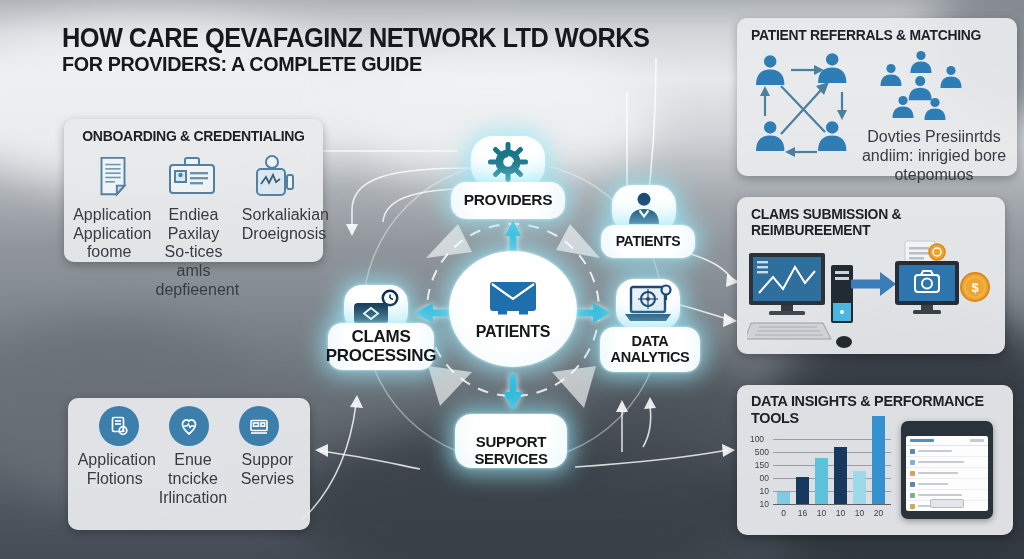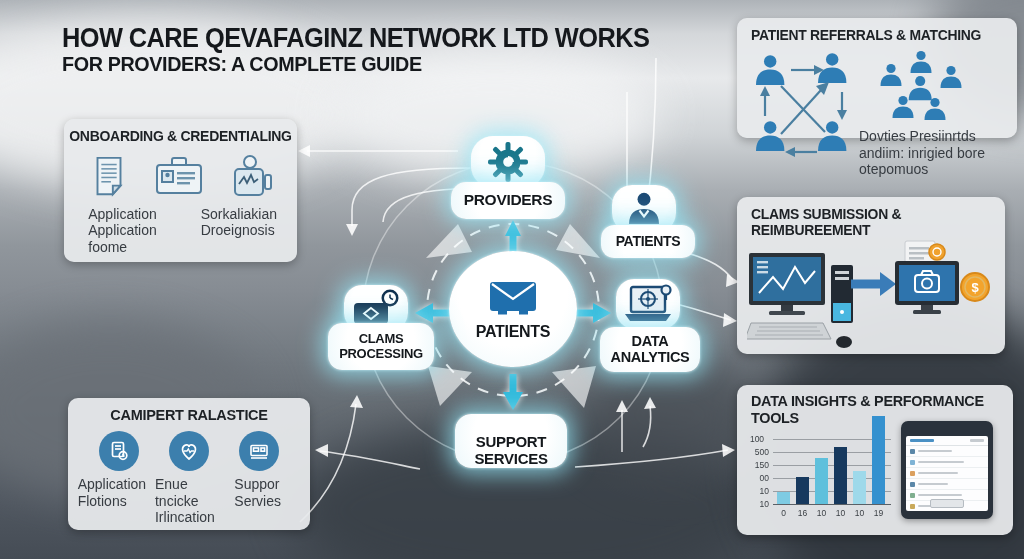--- a/index.html
+++ b/index.html
@@ -10,21 +10,21 @@
     background:linear-gradient(180deg,#aeb3b8 0%,#d4d7da 6%,#e7e9eb 14%,#d0d4d7 24%,
       #a9aeb3 34%,#90969c 44%,#868c93 52%,#767d84 62%,#646b72 74%,#525962 88%,#454c55 100%);}
   .blob{position:absolute;border-radius:50%;filter:blur(22px);}
   
   .panel{position:absolute;background:rgba(232,234,236,0.94);border-radius:10px;
          box-shadow:0 3px 10px rgba(0,0,0,0.28);}
   .panel-title{font-weight:700;color:#1d2125;font-size:14px;letter-spacing:-0.3px;
                line-height:1.12;white-space:pre-line;transform:scaleX(.96);transform-origin:left;}
   .center-title{transform:none;text-align:center;}
   .pre{white-space:pre-line;}
-  .cap{font-size:14px;line-height:1.18;color:#373c42;white-space:pre-line;}
+  .cap{font-size:16px;line-height:1.18;color:#373c42;text-align:center;white-space:pre-line;}
   
   .heading{position:absolute;left:62px;top:24px;color:#15181c;transform:scaleX(.94);transform-origin:left;}
   .heading .l1{font-size:27px;font-weight:700;letter-spacing:-0.6px;line-height:1.05;}
   .heading .l2{font-size:21px;font-weight:700;letter-spacing:-0.4px;line-height:1.15;}
   
   .bubble{position:absolute;background:radial-gradient(circle at 50% 35%,#ffffff 55%,#ecf8fb 100%);
     box-shadow:0 0 22px 6px rgba(150,230,245,0.75),0 0 3px rgba(255,255,255,0.95);
     display:flex;align-items:center;justify-content:center;flex-direction:column;}
   .bubble-label{font-weight:700;color:#14181c;text-align:center;letter-spacing:-0.3px;line-height:1.08;}
   
@@ -118,21 +118,21 @@
       <line x1="513" y1="374" x2="513" y2="394"></line>
       <polygon points="503,392 513,410 523,392" stroke="none"></polygon>
     </g>
   </svg>
 
   <div class="heading">
     <div class="l1">HOW CARE QEVAFAGINZ NETWORK LTD WORKS</div>
     <div class="l2">FOR PROVIDERS: A COMPLETE GUIDE</div>
   </div>
 
-  <div class="panel" style="left:64px;top:119px;width:233px;height:143px;">
+  <div class="panel" style="left:64px;top:119px;width:259px;height:143px;">
     <div class="panel-title center-title" style="margin-top:10px;">ONBOARDING &amp; CREDENTIALING</div>
     <div class="row3" style="margin-top:8px;padding:0 10px;">
       <svg width="46" height="48" viewBox="0 0 48 48">
         <g stroke="#55809f" stroke-width="2" fill="#eef3f6">
           <path d="M12,4 H36 V33 L28,42 H12 Z"></path>
           <path d="M36,33 L28,33 L28,42 Z" fill="#cfdde7"></path>
         </g>
         <g stroke="#6d94ad" stroke-width="1.6">
           <line x1="16" y1="11" x2="32" y2="11"></line>
             <line x1="16" y1="15.5" x2="32" y2="15.5"></line>
@@ -160,27 +160,29 @@
           <rect x="8" y="16" width="28" height="26" rx="4" fill="#dce8ef"></rect>
           <rect x="38" y="22" width="6" height="14" rx="2"></rect>
         </g>
         <polyline points="12,31 17,24 20,30 24,22 27,29 31,26" fill="none" stroke="#3c5f78" stroke-width="1.8"></polyline>
       </svg>
     </div>
     <div class="row3" style="margin-top:5px;padding:0 4px;align-items:flex-start;">
       <div class="cap" style="width:72px;">Application
 Application
 foome</div>
+      <div class="cap" style="width:76px;">Endiea Paxilay
+So-tices amls
+depfieenent</div>
       <div class="cap" style="width:72px;">Sorkaliakian
 Droeignosis</div>
     </div>
   </div>
 
   <div class="panel" style="left:68px;top:398px;width:242px;height:132px;">
-    <div class="panel-title center-title" style="margin-top:9px;font-size:14.5px;">CAMIPERT RALASTICE</div>
     <div class="row3" style="margin-top:8px;padding:0 16px;">
       <div class="circle-ic">
         <svg width="22" height="22" viewBox="0 0 22 22" fill="none" stroke="#fff" stroke-width="1.7">
           <rect x="4.5" y="2.5" width="11" height="14" rx="1.5"></rect>
           <line x1="7" y1="6" x2="13" y2="6"></line>
             <line x1="7" y1="9" x2="13" y2="9"></line>
           <circle cx="15" cy="15.5" r="3.8"></circle>
             <line x1="15" y1="13.8" x2="15" y2="15.8"></line>
             <line x1="15" y1="15.8" x2="16.5" y2="16.6"></line>
         </svg>
@@ -203,21 +205,21 @@
     <div class="row3" style="margin-top:5px;padding:0 8px;align-items:flex-start;">
       <div class="cap" style="width:74px;">Application
 Flotions</div>
       <div class="cap" style="width:76px;">Enue tncicke
 Irlincation</div>
       <div class="cap" style="width:66px;">Suppor
 Servies</div>
     </div>
   </div>
 
-  <div class="panel" style="left:737px;top:18px;width:280px;height:120px;">
+  <div class="panel" style="left:737px;top:18px;width:280px;height:158px;">
     <div class="panel-title" style="margin:9px 0 0 14px;font-size:14.5px;">PATIENT REFERRALS &amp; MATCHING</div>
     <svg style="position:absolute;left:8px;top:32px;" width="118" height="120" viewBox="0 0 118 120">
       <g fill="#2e7db5">
         <use href="#person" transform="translate(9,4) scale(1.35)"></use>
         <use href="#person" transform="translate(71,2) scale(1.35)"></use>
         <use href="#person" transform="translate(9,70) scale(1.35)"></use>
         <use href="#person" transform="translate(71,70) scale(1.35)"></use>
       </g>
       <g stroke="#4a7fa0" stroke-width="2.2" fill="none">
         <line x1="46" y1="20" x2="70" y2="20"></line>
@@ -333,21 +335,21 @@
             <div class="bar" style="left: 80px; height: 33px; background: rgb(158, 217, 234);"></div>
             <div class="bar" style="left: 99px; height: 88px; background: rgb(53, 145, 207);"></div>
           </div>
       </div>
       <div>
           <div class="xlab" style="left: 29px; top: 95px; width: 19px; text-align: center;">0</div>
           <div class="xlab" style="left: 48px; top: 95px; width: 19px; text-align: center;">16</div>
           <div class="xlab" style="left: 67px; top: 95px; width: 19px; text-align: center;">10</div>
           <div class="xlab" style="left: 86px; top: 95px; width: 19px; text-align: center;">10</div>
           <div class="xlab" style="left: 105px; top: 95px; width: 19px; text-align: center;">10</div>
-          <div class="xlab" style="left: 124px; top: 95px; width: 19px; text-align: center;">19</div>
+          <div class="xlab" style="left: 124px; top: 95px; width: 19px; text-align: center;">20</div>
         </div>
     </div>
     <div class="tablet" style="left:164px;top:36px;width:92px;height:98px;">
       <div style="position:absolute;left:6px;top:5px;"><span class="dot"></span><span class="dot"></span></div>
       <div style="position:absolute;right:4px;top:5px;"><span class="dot"></span><span class="dot"></span><span class="dot"></span></div>
       <div class="tab-screen">
         <div style="display:flex;align-items:center;gap:4px;padding:3px 4px;border-bottom:1px solid #dfe3e6;">
           <div style="width:24px;height:3px;background:#4a90c4;border-radius:1px;"></div>
           <div style="flex:1;"></div>
           <div style="width:14px;height:3px;background:#c6cbd0;border-radius:1px;"></div>
@@ -433,21 +435,21 @@
     <svg width="48" height="38" viewBox="0 0 48 38">
       <rect x="2" y="14" width="34" height="21" rx="4" fill="#10304e"></rect>
       <polygon points="19,19 26,24.5 19,30 12,24.5" fill="none" stroke="#fff" stroke-width="1.8"></polygon>
       <circle cx="38" cy="9" r="8.5" fill="#10304e"></circle>
       <circle cx="38" cy="9" r="6" fill="#fff"></circle>
       <line x1="38" y1="9" x2="38" y2="5.5" stroke="#10304e" stroke-width="1.5"></line>
       <line x1="38" y1="9" x2="41" y2="10.5" stroke="#10304e" stroke-width="1.5"></line>
     </svg>
   </div>
   <div class="bubble" style="left:328px;top:323px;width:106px;height:47px;border-radius:14px;">
-    <div class="bubble-label pre" style="font-size:13px;">CLAMS
+    <div class="bubble-label pre" style="font-size:17px;">CLAMS
 PROCESSING</div>
   </div>
 
   <div class="bubble" style="left:616px;top:279px;width:64px;height:50px;border-radius:18px;">
     <svg width="50" height="40" viewBox="0 0 50 40">
       <rect x="8" y="3" width="34" height="25" rx="2" fill="#e8f0f6" stroke="#1c4a74" stroke-width="2.4"></rect>
       <circle cx="25" cy="15" r="7" fill="none" stroke="#1c4a74" stroke-width="2"></circle>
       <circle cx="25" cy="15" r="2" fill="#1c4a74"></circle>
       <line x1="25" y1="5" x2="25" y2="25" stroke="#1c4a74" stroke-width="1.2"></line>
       <line x1="15" y1="15" x2="35" y2="15" stroke="#1c4a74" stroke-width="1.2"></line>

